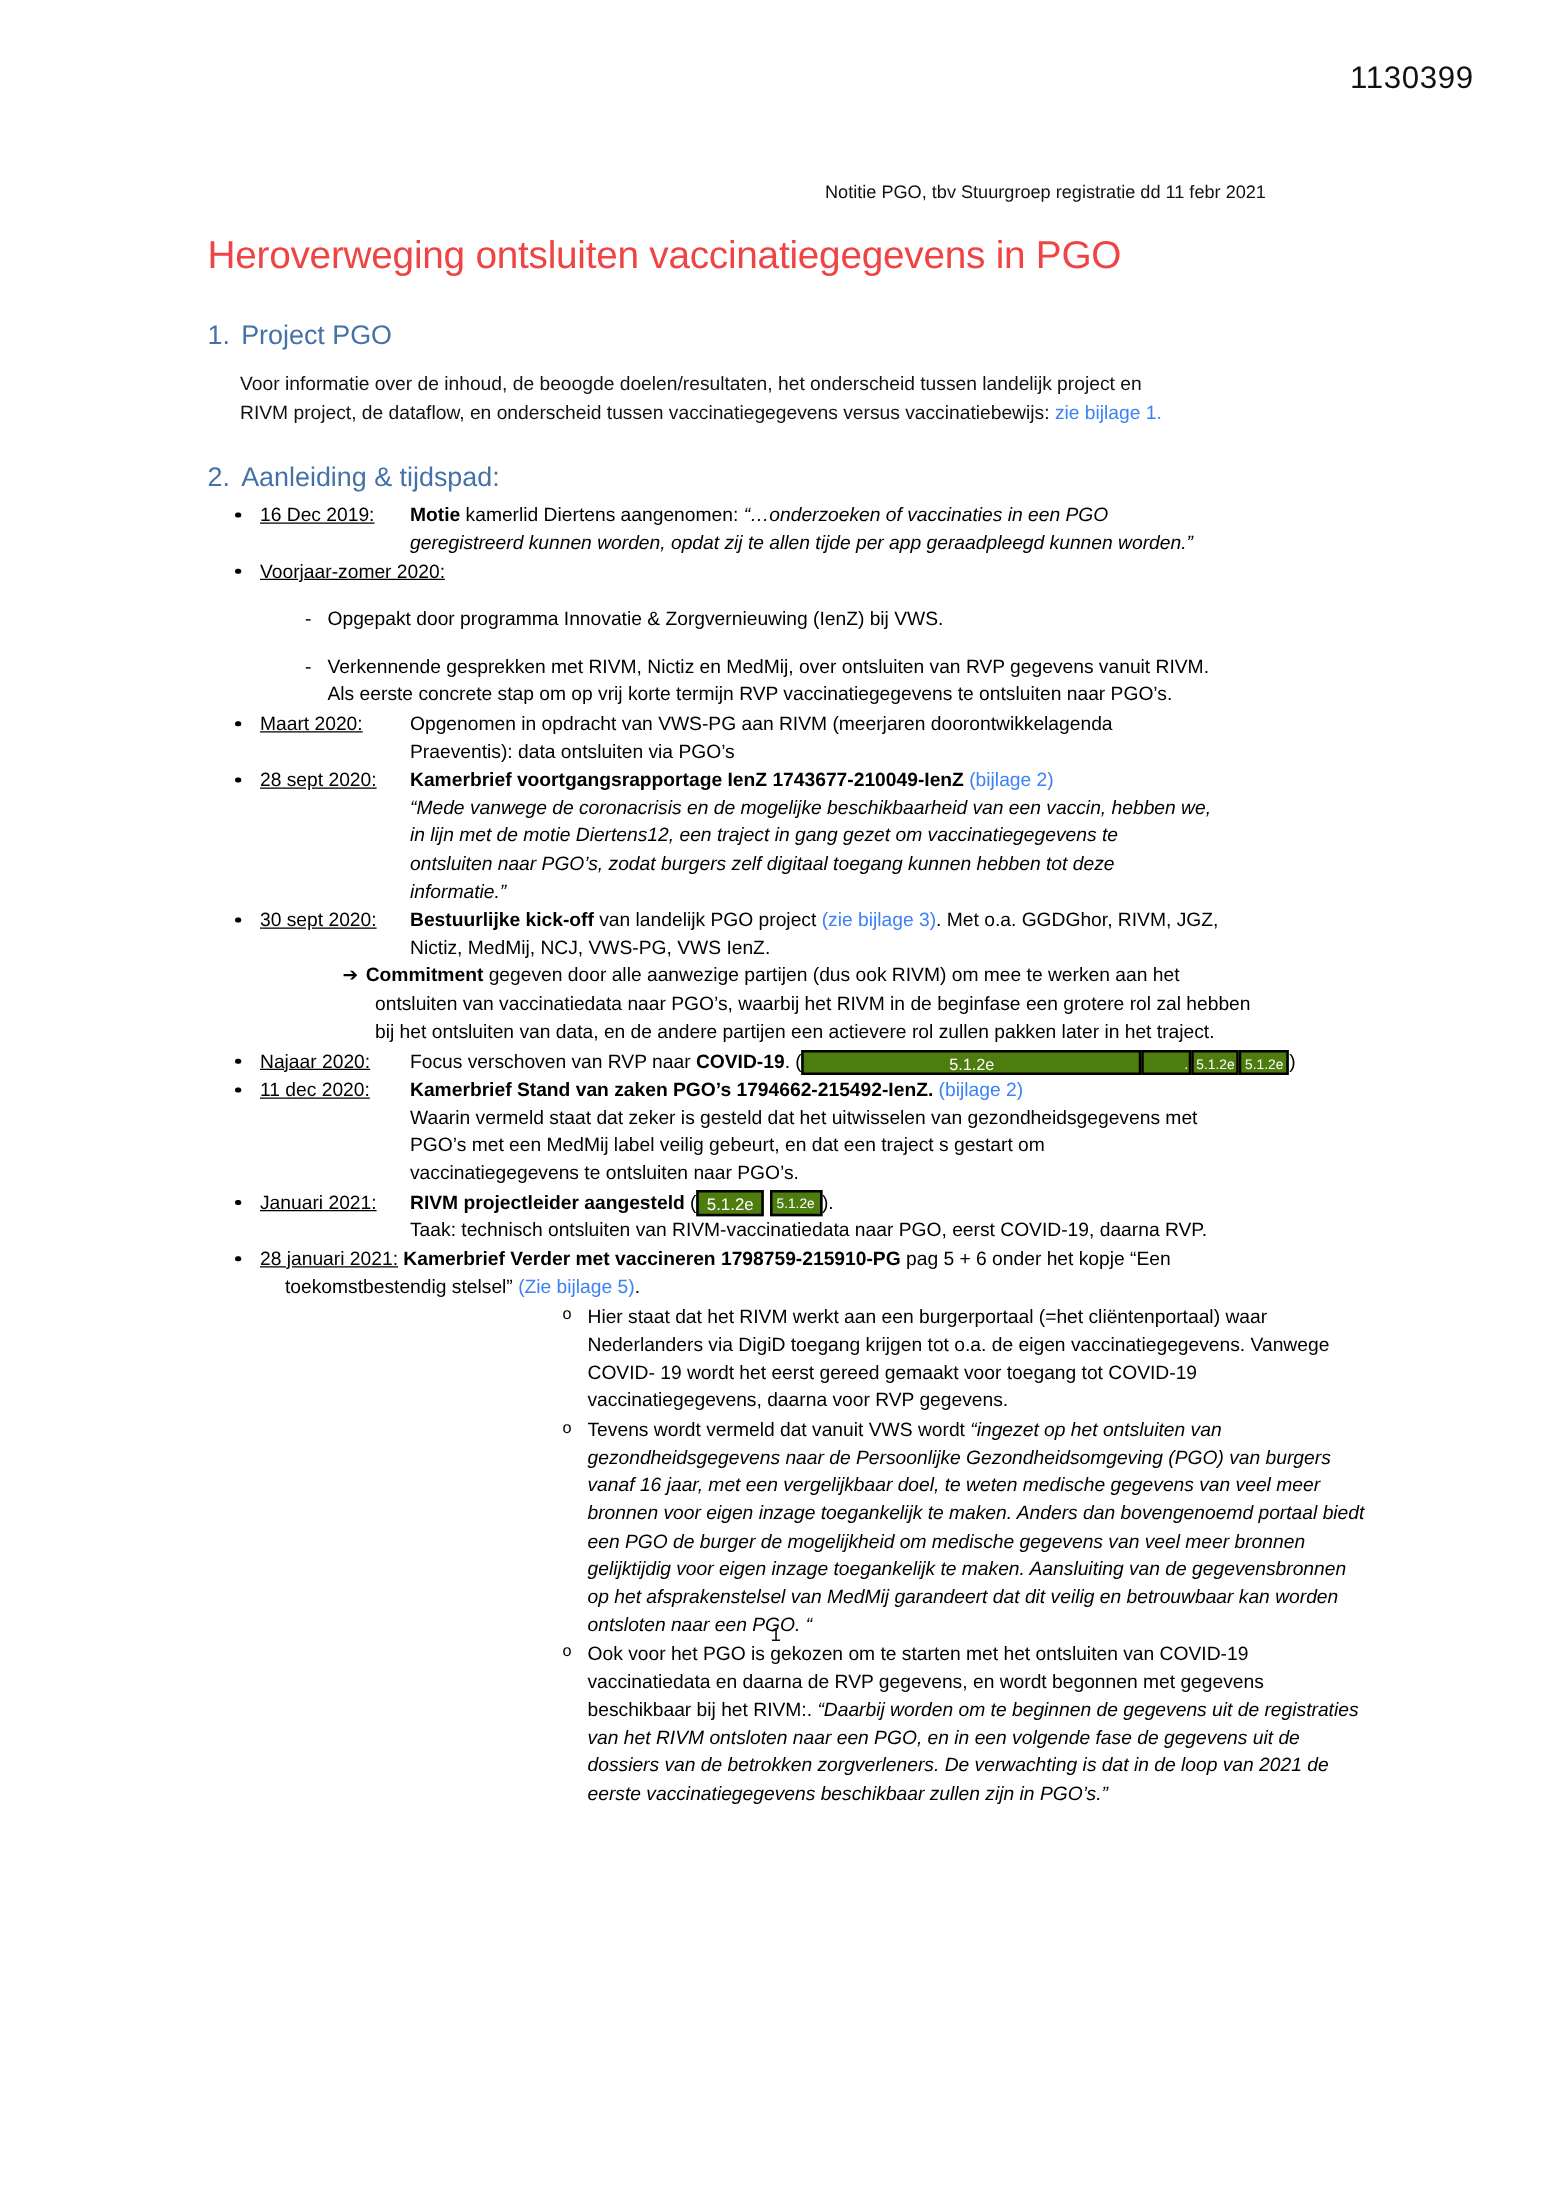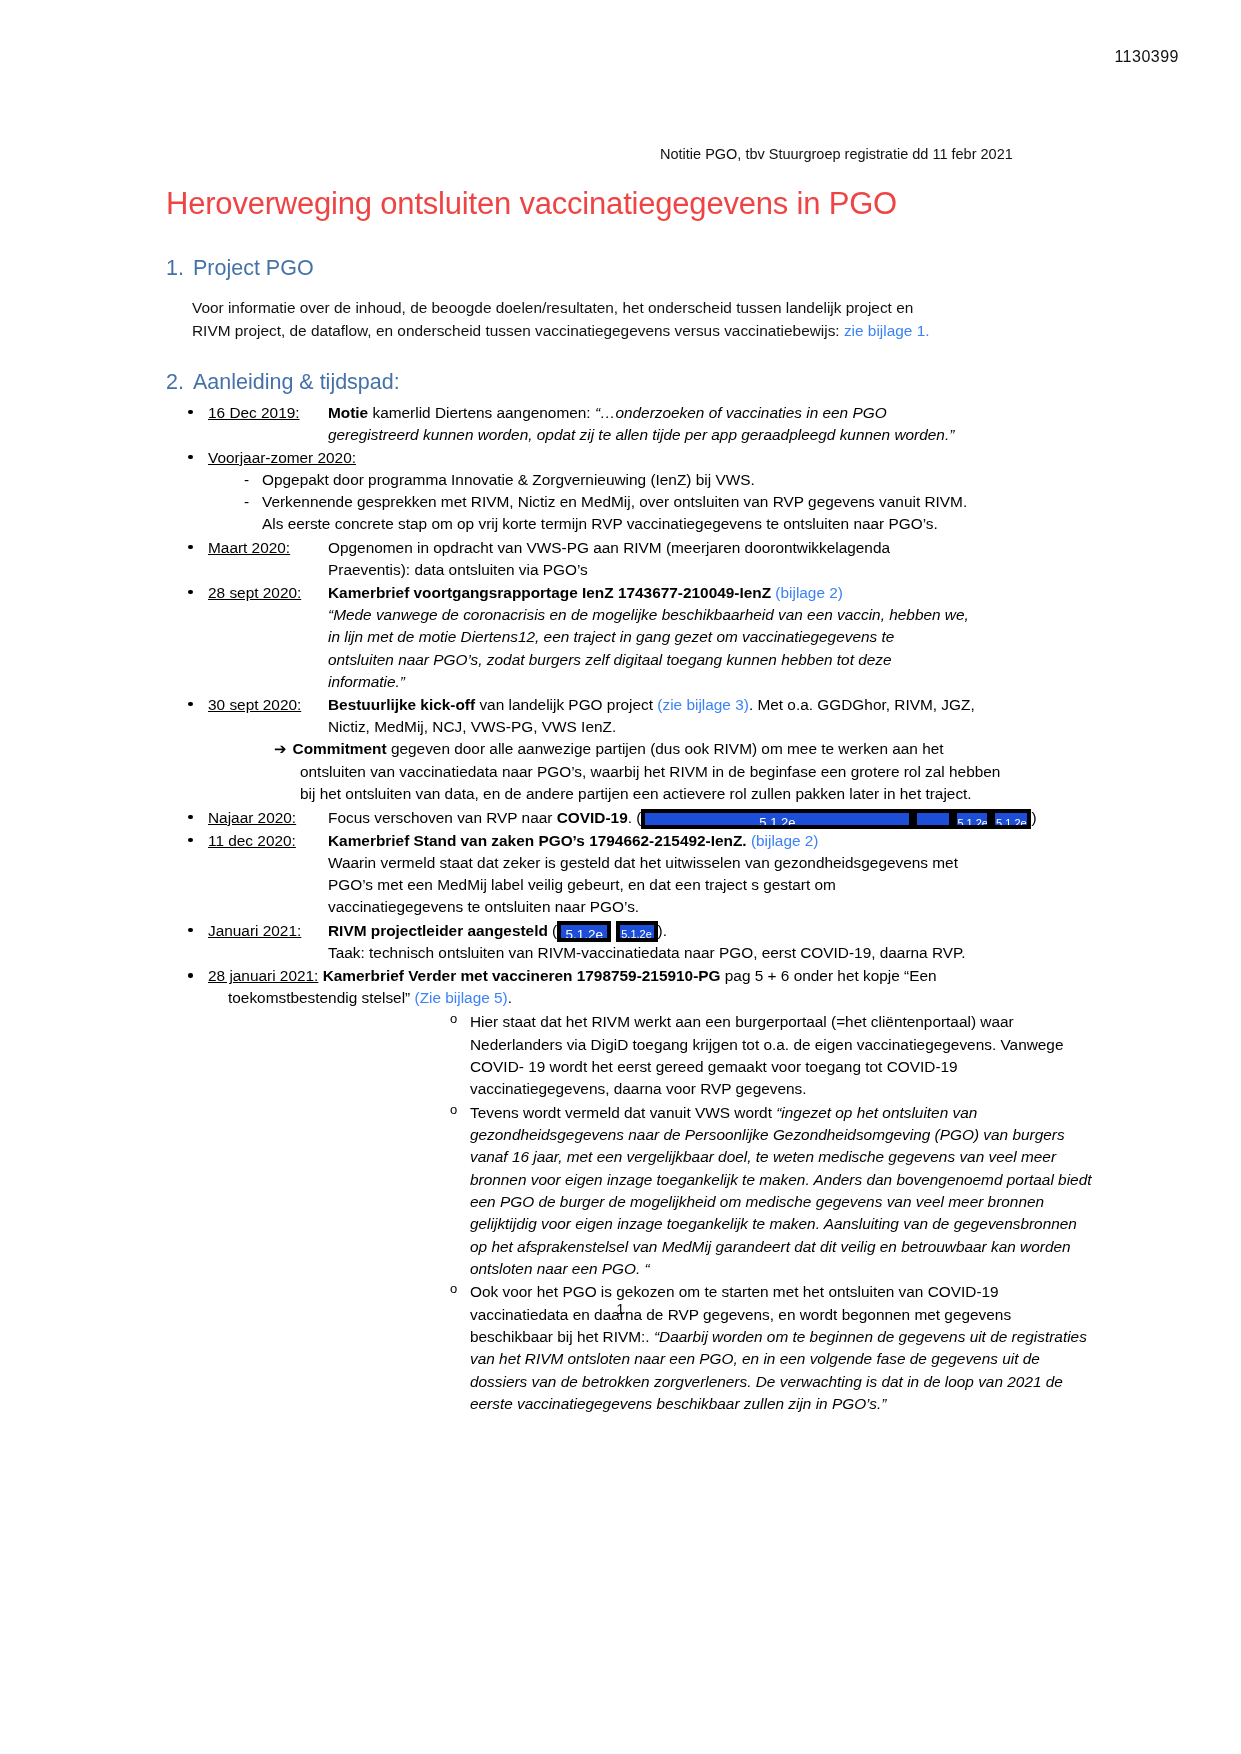--- a/index.html
+++ b/index.html
@@ -19,21 +19,21 @@
     width: 1241px;
     height: 1754px;
     position: relative;
     box-sizing: border-box;
   }
   
   .doc-number {
     position: absolute;
     top: 48px;
     right: 62px;
-    font-size: 16px;
+    font-size: 25px;
     letter-spacing: 0.5px;
     color: #111;
   }
   .notice-line {
     position: absolute;
     top: 146px;
     left: 660px;
     font-size: 14.5px;
     color: #111;
     white-space: nowrap;
@@ -116,20 +116,21 @@
   
   ul.dash {
     list-style: none;
     margin: 0;
     padding: 0 0 0 32px;
   }
   ul.dash > li {
     position: relative;
     padding-left: 22px;
     line-height: 1.44;
+    margin-top: 16px;
   }
   ul.dash > li::before {
     content: "-";
     position: absolute;
     left: 4px;
     top: 0;
   }
   ul.dash > li .sub2 { display: block; }
 
   
@@ -157,28 +158,28 @@
     content: "o";
     position: absolute;
     left: 2px;
     top: -1px;
     font-size: 13px;
   }
 
   
   .redaction {
     display: inline-block;
-    background: #1d4ed8;
+    background: #4d7c0f;
     color: #ffffff;
     vertical-align: middle;
     text-align: center;
     font-size: 13px;
     line-height: 20px;
     height: 20px;
-    border: 4px solid #000000;
+    border: 2px solid #000000;
     box-sizing: border-box;
     overflow: hidden;
     white-space: nowrap;
   }
   .redaction.wide  { width: 272px; text-align: center; }
   .redaction.mid   { width: 40px;  font-size: 11.5px; padding-left: 32px; }
   .redaction.small { width: 38px;  font-size: 11px; }
   .redaction.tiny  { width: 40px;  font-size: 11px; }
   .redaction.r-a   { width: 54px;  font-size: 13.5px; height: 21px; line-height: 19px; }
   .redaction.r-b   { width: 42px;  font-size: 11px; height: 21px; line-height: 19px; }

